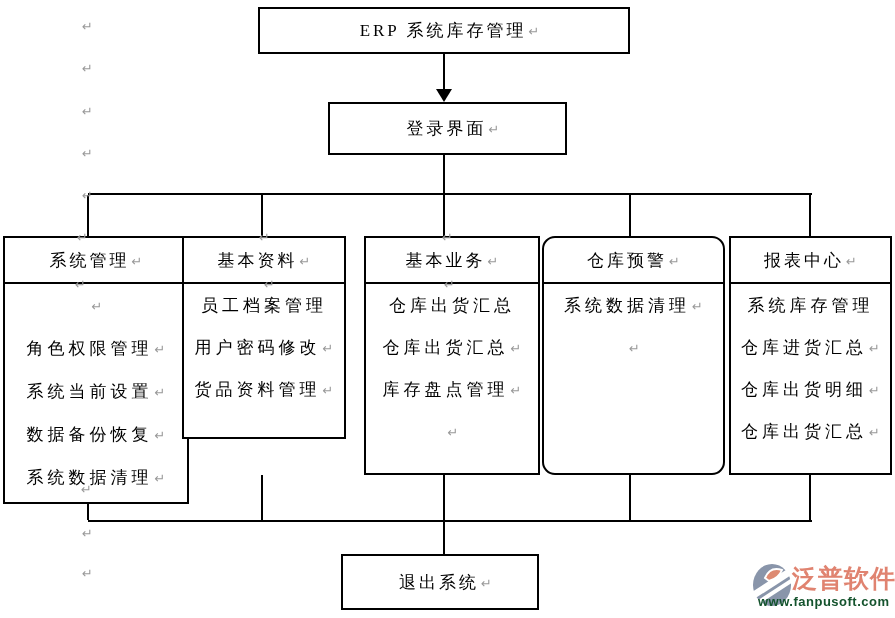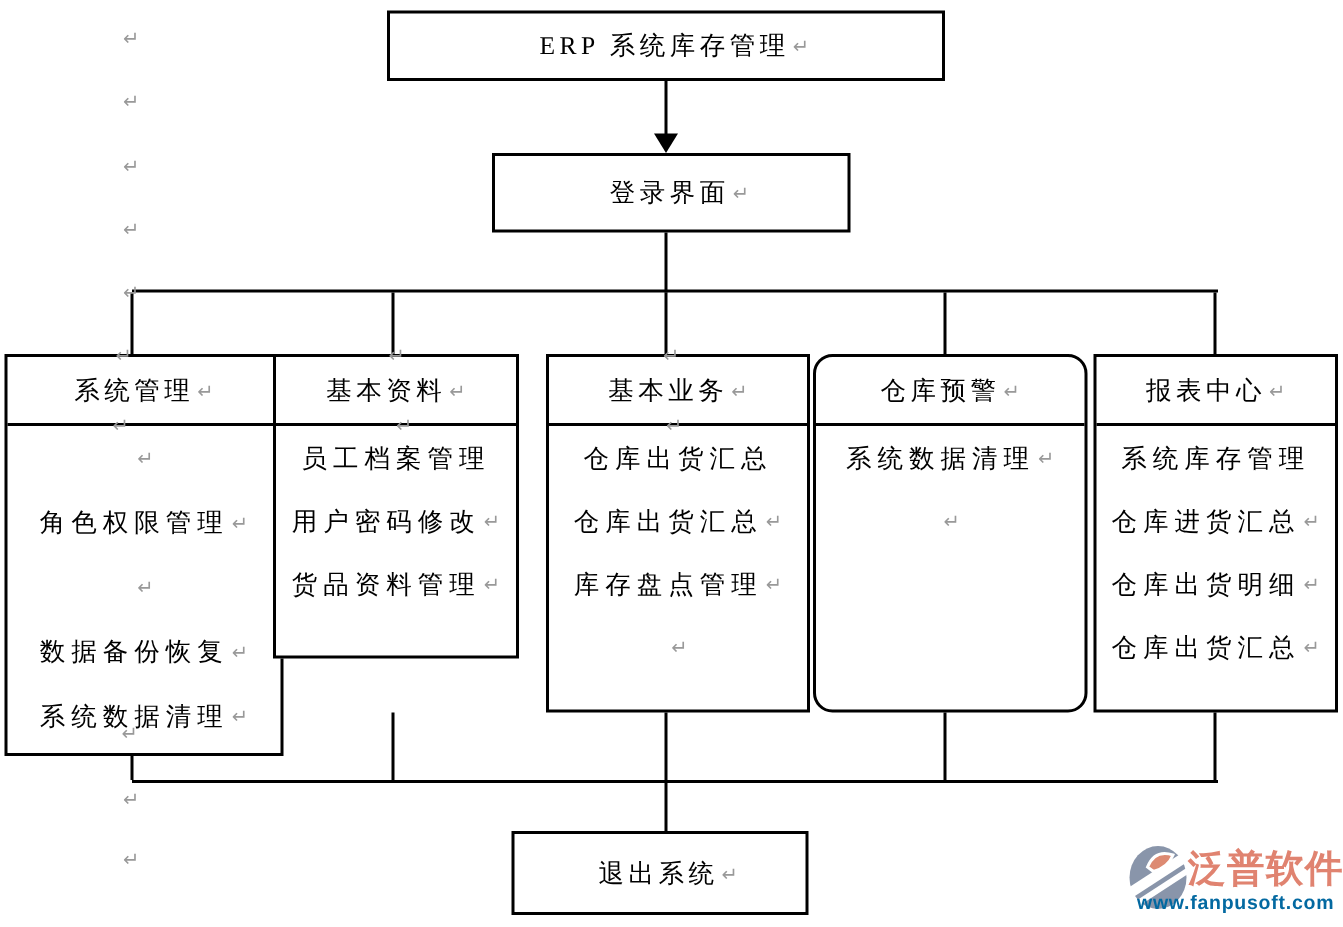--- a/index.html
+++ b/index.html
@@ -54,21 +54,21 @@
     position:absolute; color:#999; font-size:13px;
     font-family:"DejaVu Sans",sans-serif; line-height:13px;
   }
 
   .watermark { position:absolute; left:750px; top:560px; width:145px; height:58px; }
   .wm-logo  { position:absolute; left:2px; top:3px; }
   .wm-brand { position:absolute; left:42px; top:2px; font-size:25px; font-weight:bold;
               letter-spacing:1px; color:#e08370; white-space:nowrap;
               font-family:"Liberation Sans","DejaVu Sans",sans-serif; }
   .wm-url   { position:absolute; left:8px; top:34px; font-size:13px; font-weight:bold;
-              letter-spacing:0.5px; color:#0369a1; white-space:nowrap;
+              letter-spacing:0.5px; color:#14532d; white-space:nowrap;
               font-family:"Liberation Sans","DejaVu Sans",sans-serif; }
 </style>
 </head>
 <body>
 
 <div class="canvas">
 
   <div class="node top-box">
     <span>ERP 系统库存管理</span>
       <span class="mark">↵</span>
@@ -98,20 +98,21 @@
     </div>
     <div class="col-items">
           <div class="item">
             <span class="mark">↵</span>
           </div>
           <div class="item">
             <span>角色权限管理</span>
             <span class="mark">↵</span>
           </div>
           <div class="item">
+            <span>系统当前设置</span>
             <span class="mark">↵</span>
           </div>
           <div class="item">
             <span>数据备份恢复</span>
             <span class="mark">↵</span>
           </div>
           <div class="item">
             <span>系统数据清理</span>
             <span class="mark">↵</span>
           </div>

